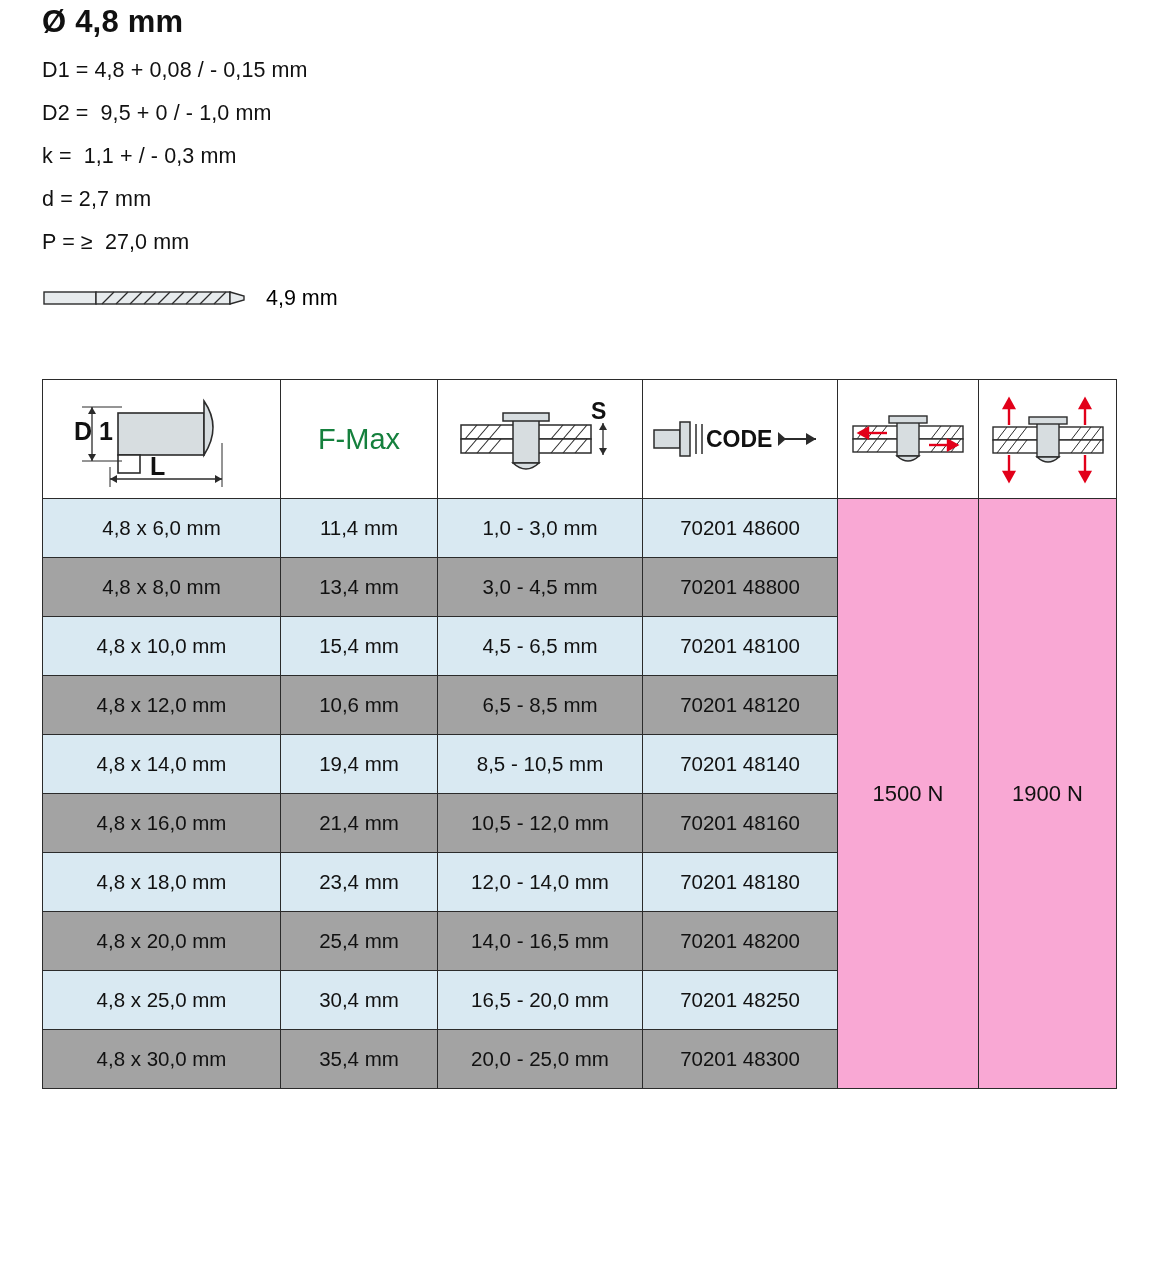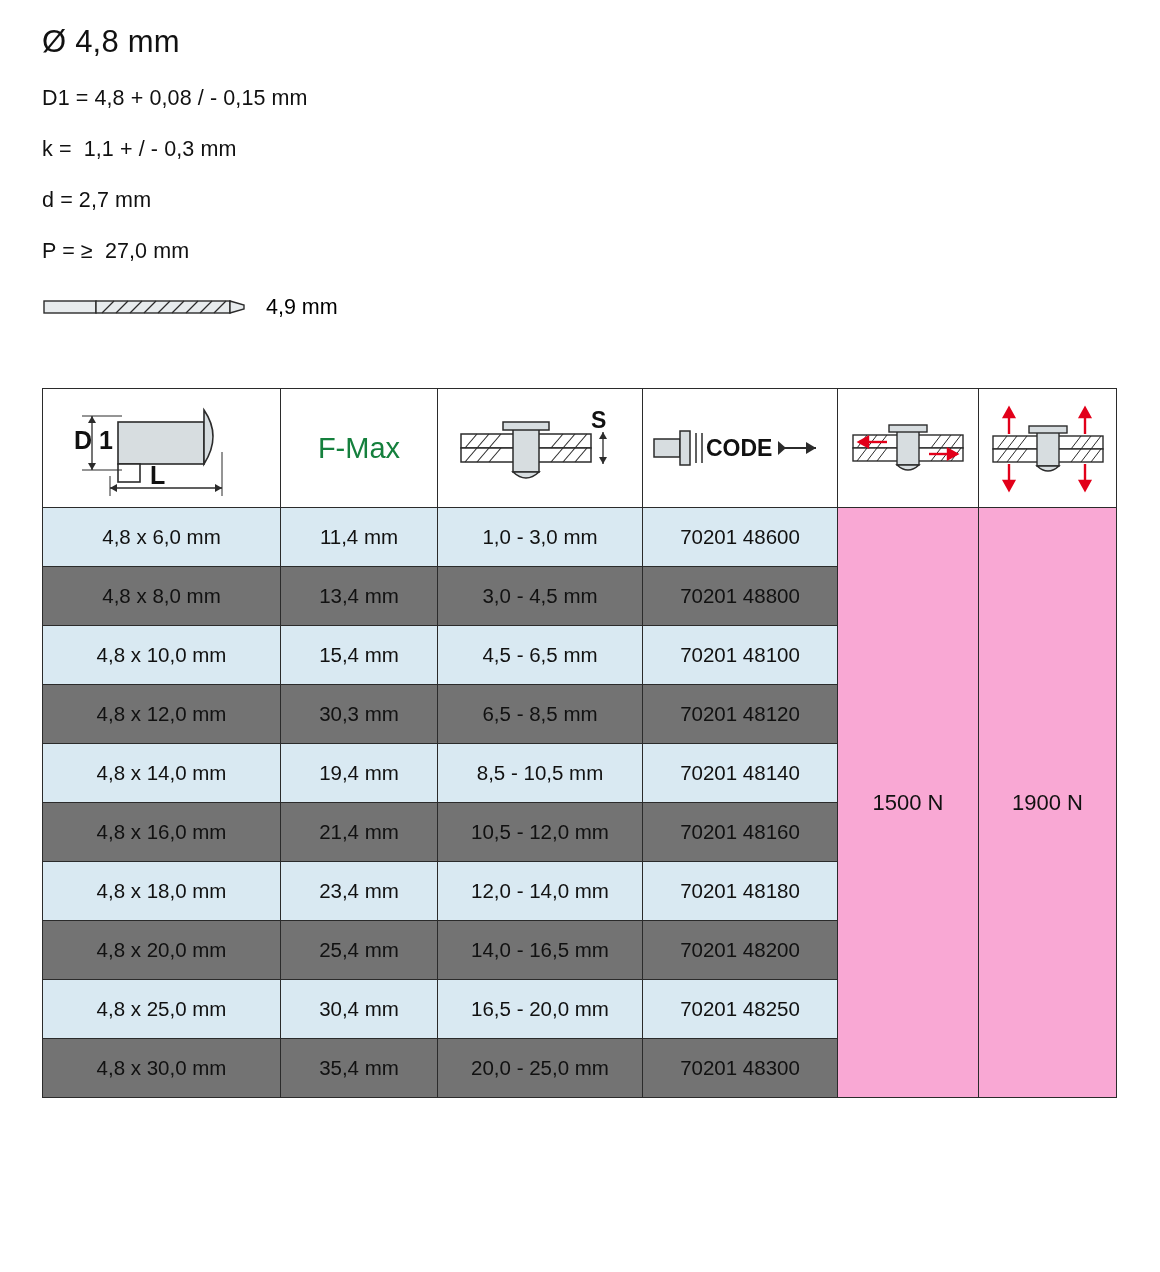--- a/index.html
+++ b/index.html
@@ -20,36 +20,36 @@
     position: relative;
     width: 1160px;
     height: 1272px;
     box-sizing: border-box;
     padding: 0 0 0 42px;
   }
 
   
   .spec-title {
     font-size: 31px;
-    font-weight: normal;
+    font-weight: bold;
     letter-spacing: 0.2px;
     margin: 0;
-    padding-top: 24px;
+    padding-top: 4px;
     color: #111;
   }
 
   .spec-list {
     margin: 0;
     padding: 0;
     list-style: none;
   }
   .spec-list li {
     font-size: 21.5px;
     color: #111;
-    margin-top: 26px;
+    margin-top: 18px;
     letter-spacing: 0.1px;
     white-space: pre;
   }
 
   .drill-row {
     display: flex;
     align-items: center;
     margin-top: 30px;
   }
   .drill-icon {
@@ -87,21 +87,21 @@
     background: #ffffff;
   }
   .hdr-fmax {
     font-size: 29px;
     color: #15803d;
   }
   tbody td {
     height: 58px;
     font-size: 20.5px;
     color: #111;
-    background: #737373;
+    background: #a3a3a3;
   }
   tbody tr.alt td {
     background: #d9e9f2;
   }
   tbody td.force-cell,
   tbody tr.alt td.force-cell {
     background: #f9a8d4;
     font-size: 22px;
   }
 
@@ -117,20 +117,21 @@
 </style>
 </head>
 <body>
 
 <div class="page">
 
   <h1 class="spec-title">Ø 4,8 mm</h1>
 
   <ul class="spec-list">
     <li>D1 = 4,8 + 0,08 / - 0,15 mm</li>
+    <li>D2 =  9,5 + 0 / - 1,0 mm</li>
     <li>k =  1,1 + / - 0,3 mm</li>
     <li>d = 2,7 mm</li>
     <li>P = ≥  27,0 mm</li>
   </ul>
 
   <div class="drill-row">
     <span class="drill-icon">
       <svg class="hdr-svg" width="208" height="26" viewBox="0 0 208 26">
         <rect x="2" y="7" width="52" height="12" fill="#e7ebed" stroke="#2b2b2b" stroke-width="1.4"></rect>
         <rect x="54" y="7" width="134" height="12" fill="#e7ebed" stroke="#2b2b2b" stroke-width="1.4"></rect>
@@ -318,21 +319,21 @@
           <td>70201 48800</td>
         </tr>
         <tr class="alt">
           <td>4,8 x 10,0 mm</td>
           <td>15,4 mm</td>
           <td>4,5 - 6,5 mm</td>
           <td>70201 48100</td>
         </tr>
         <tr>
           <td>4,8 x 12,0 mm</td>
-          <td>30,3 mm</td>
+          <td>10,6 mm</td>
           <td>6,5 - 8,5 mm</td>
           <td>70201 48120</td>
         </tr>
         <tr class="alt">
           <td>4,8 x 14,0 mm</td>
           <td>19,4 mm</td>
           <td>8,5 - 10,5 mm</td>
           <td>70201 48140</td>
         </tr>
         <tr>

